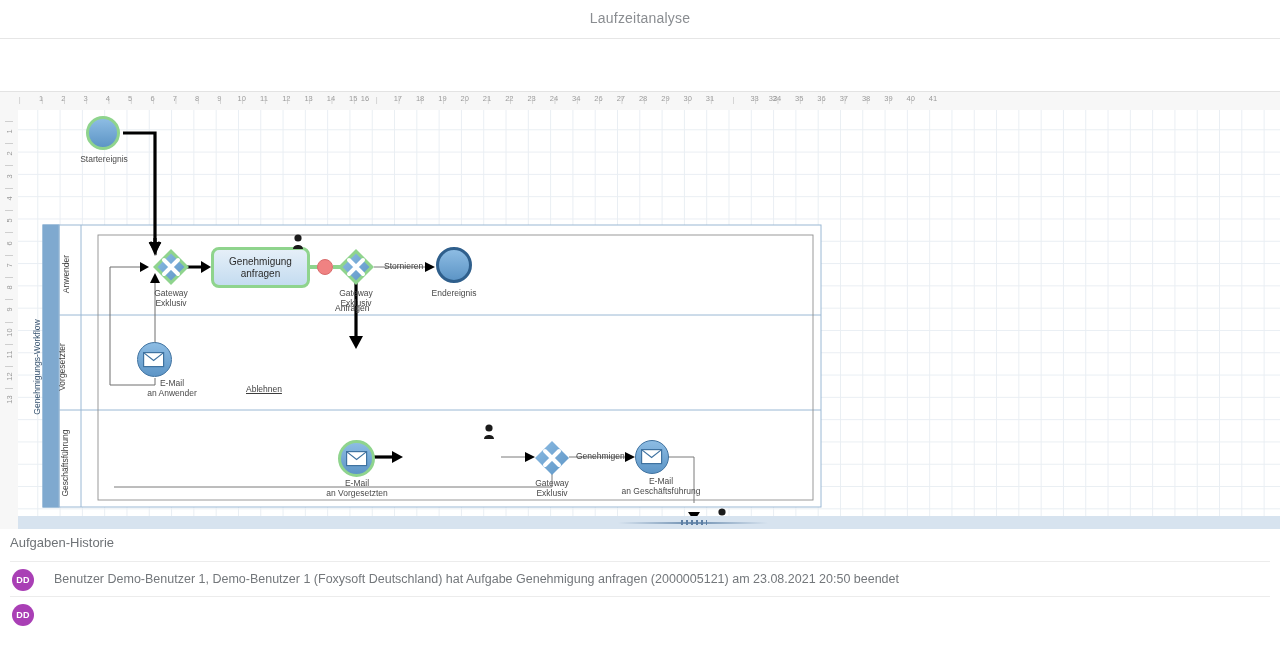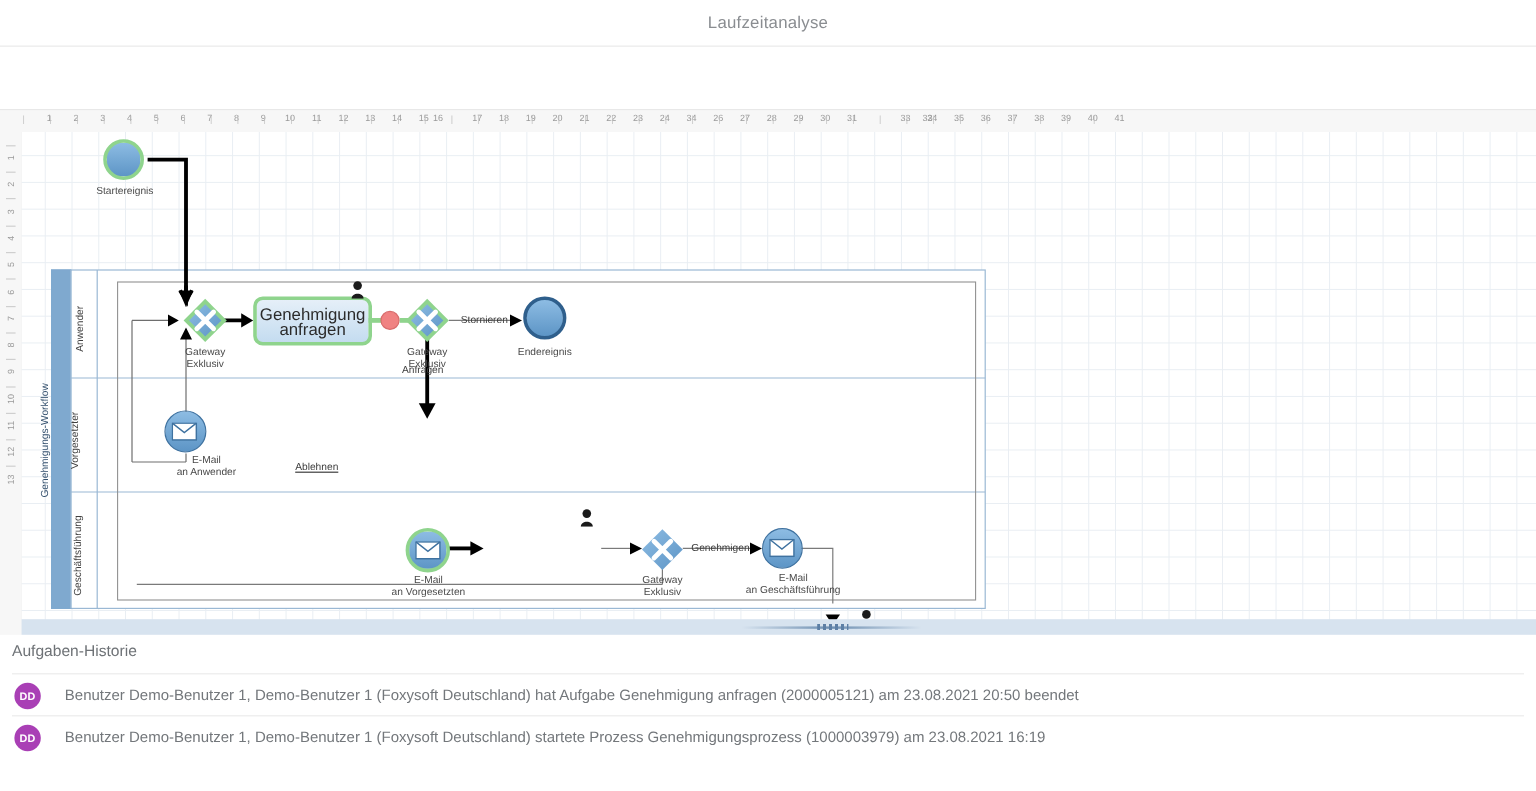--- a/index.html
+++ b/index.html
@@ -112,21 +112,21 @@
     transform-origin:center center;white-space:nowrap;
   }
   .pool-title{
     position:absolute;font-size:8.5px;color:#34506d;white-space:nowrap;
   }
 
   .task{
     position:absolute;border-radius:8px;box-sizing:border-box;
     background:linear-gradient(to bottom,#e5eff8,#c4dcf0);
     display:flex;align-items:center;justify-content:center;text-align:center;
-    font-size:14px;color:#2b2b2b;line-height:12px;
+    font-size:10px;color:#2b2b2b;line-height:12px;
   }
   .task.active{border:3px solid #8fd48d;}
   .task.idle{border:1px solid #7fa8cc;}
   .usericon{
     position:absolute;width:12px;height:14px;
   }
 
   .circle-evt{
     position:absolute;border-radius:50%;box-sizing:border-box;
   }
@@ -516,17 +516,16 @@
 
   <div class="history">
     <h2>Aufgaben-Historie</h2>
 
     <div class="hist-row" id="hist-row-0">
       <div class="avatar">DD</div>
       <div class="hist-text">Benutzer Demo-Benutzer 1, Demo-Benutzer 1 (Foxysoft Deutschland) hat Aufgabe Genehmigung anfragen (2000005121) am 23.08.2021 20:50 beendet</div>
     </div>
     <div class="hist-row" id="hist-row-1">
       <div class="avatar">DD</div>
-      <div class="hist-text">Benutzer Demo-Benutzer 1, Demo-Benutzer 1 (Foxysoft Deutschland) startete Prozess Genehmigungsprozess (1000003979) am 23.08.2021 16:19</div>
     </div>
   </div>
 
 </div>
 
 </body></html>

